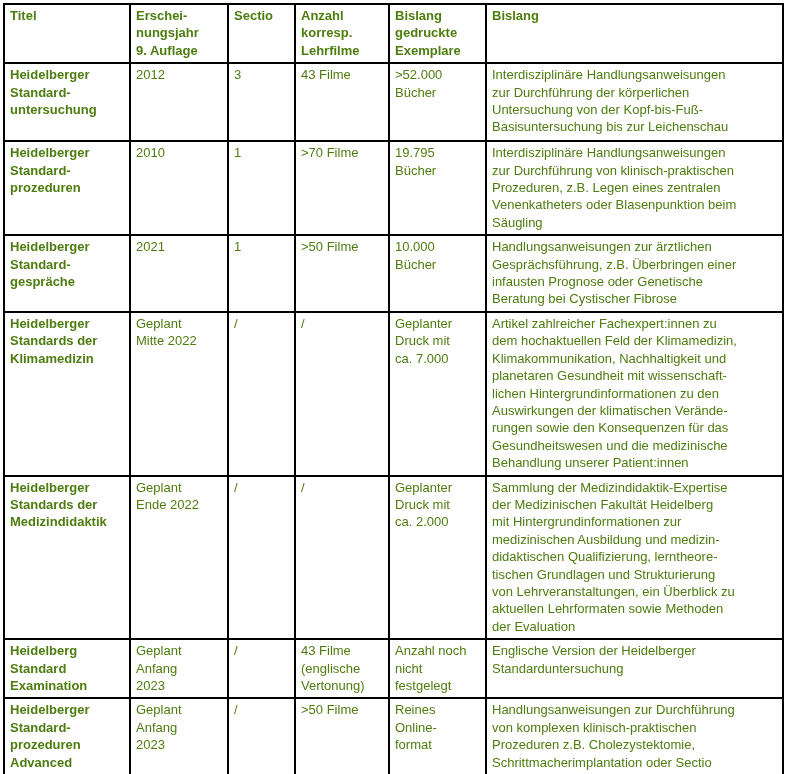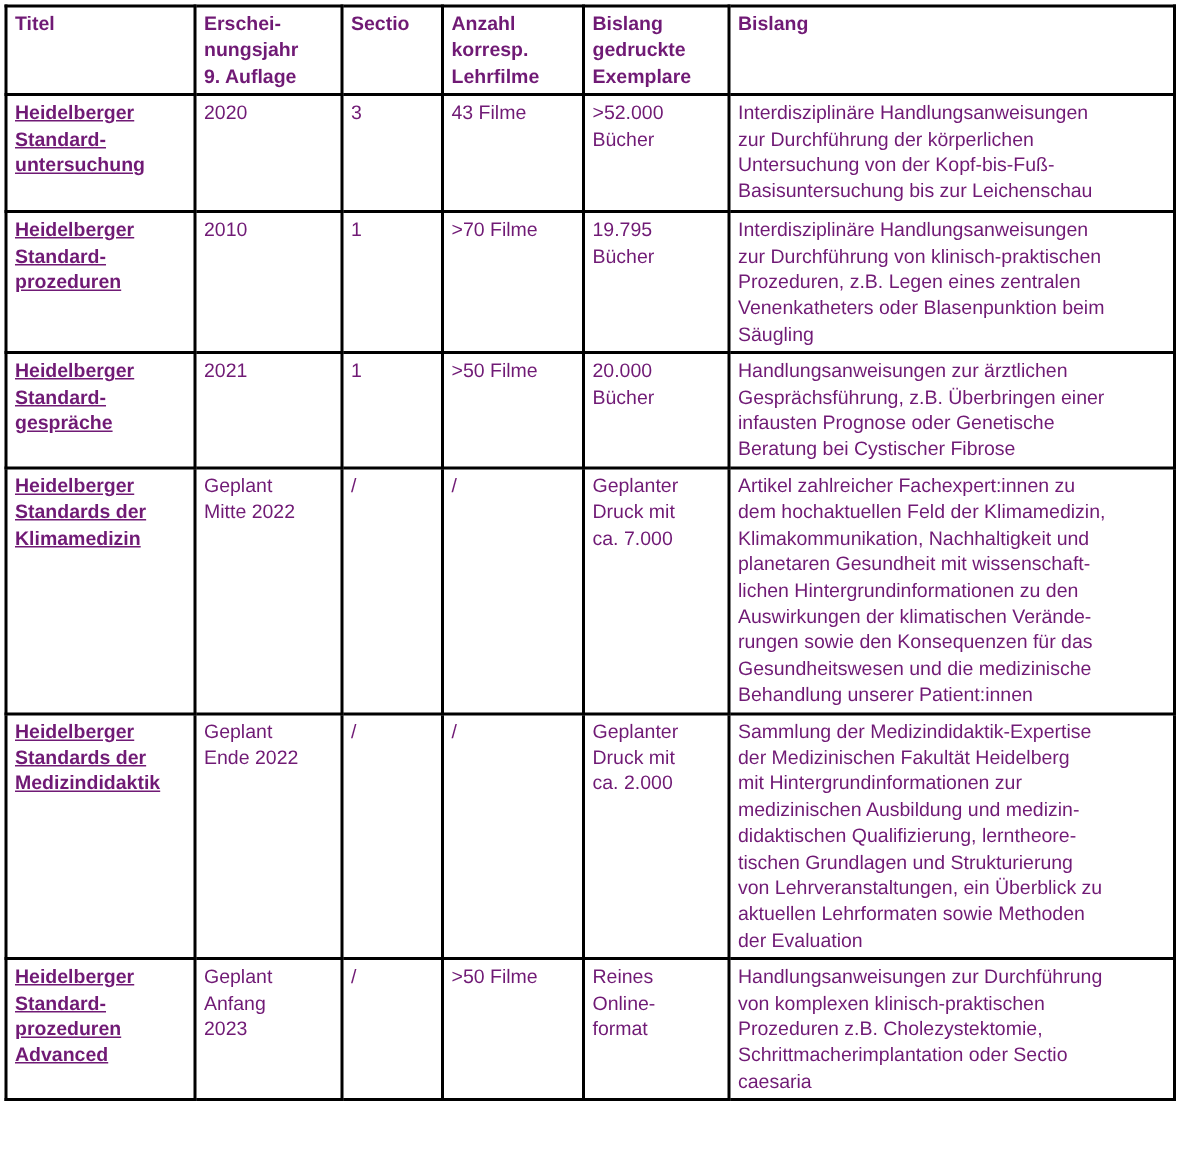--- a/index.html
+++ b/index.html
@@ -24,28 +24,27 @@
   table.pub-table th,
   table.pub-table td {
     border: 2px solid #000000;
     vertical-align: top;
     text-align: left;
     padding: 2px 5px 3px 5px;
     font-size: 13px;
     line-height: 17.4px;
     white-space: pre-line;
     overflow: hidden;
-    color: #701a75;
+    color: #4d7c0f;
   }
   table.pub-table th {
     font-weight: bold;
   }
   table.pub-table td.col-titel {
     font-weight: bold;
-    text-decoration: underline;
   }
 </style>
 </head>
 <body>
 
 <div class="page">
   <table class="pub-table">
     <colgroup>
       <col style="width:126px">
       <col style="width:98px">
@@ -68,21 +67,21 @@
 gedruckte
 Exemplare</th>
         <th>Bislang</th>
       </tr>
     </thead>
     <tbody>
       <tr style="height:78px">
         <td class="col-titel">Heidelberger
 Standard-
 untersuchung</td>
-        <td>2020</td>
+        <td>2012</td>
         <td>3</td>
         <td>43 Filme</td>
         <td>&gt;52.000
 Bücher</td>
         <td>Interdisziplinäre Handlungsanweisungen
 zur Durchführung der körperlichen
 Untersuchung von der Kopf-bis-Fuß-
 Basisuntersuchung bis zur Leichenschau</td>
       </tr>
       <tr style="height:85px">
@@ -100,21 +99,21 @@
 Venenkatheters oder Blasenpunktion beim
 Säugling</td>
       </tr>
       <tr style="height:76px">
         <td class="col-titel">Heidelberger
 Standard-
 gespräche</td>
         <td>2021</td>
         <td>1</td>
         <td>&gt;50 Filme</td>
-        <td>20.000
+        <td>10.000
 Bücher</td>
         <td>Handlungsanweisungen zur ärztlichen
 Gesprächsführung, z.B. Überbringen einer
 infausten Prognose oder Genetische
 Beratung bei Cystischer Fibrose</td>
       </tr>
       <tr style="height:158px">
         <td class="col-titel">Heidelberger
 Standards der
 Klimamedizin</td>
@@ -149,20 +148,37 @@
         <td>Sammlung der Medizindidaktik-Expertise
 der Medizinischen Fakultät Heidelberg
 mit Hintergrundinformationen zur
 medizinischen Ausbildung und medizin-
 didaktischen Qualifizierung, lerntheore-
 tischen Grundlagen und Strukturierung
 von Lehrveranstaltungen, ein Überblick zu
 aktuellen Lehrformaten sowie Methoden
 der Evaluation</td>
       </tr>
+      <tr style="height:57px">
+        <td class="col-titel">Heidelberg
+Standard
+Examination</td>
+        <td>Geplant
+Anfang
+2023</td>
+        <td>/</td>
+        <td>43 Filme
+(englische
+Vertonung)</td>
+        <td>Anzahl noch
+nicht
+festgelegt</td>
+        <td>Englische Version der Heidelberger
+Standarduntersuchung</td>
+      </tr>
       <tr style="height:82px">
         <td class="col-titel">Heidelberger
 Standard-
 prozeduren
 Advanced</td>
         <td>Geplant
 Anfang
 2023</td>
         <td>/</td>
         <td>&gt;50 Filme</td>

